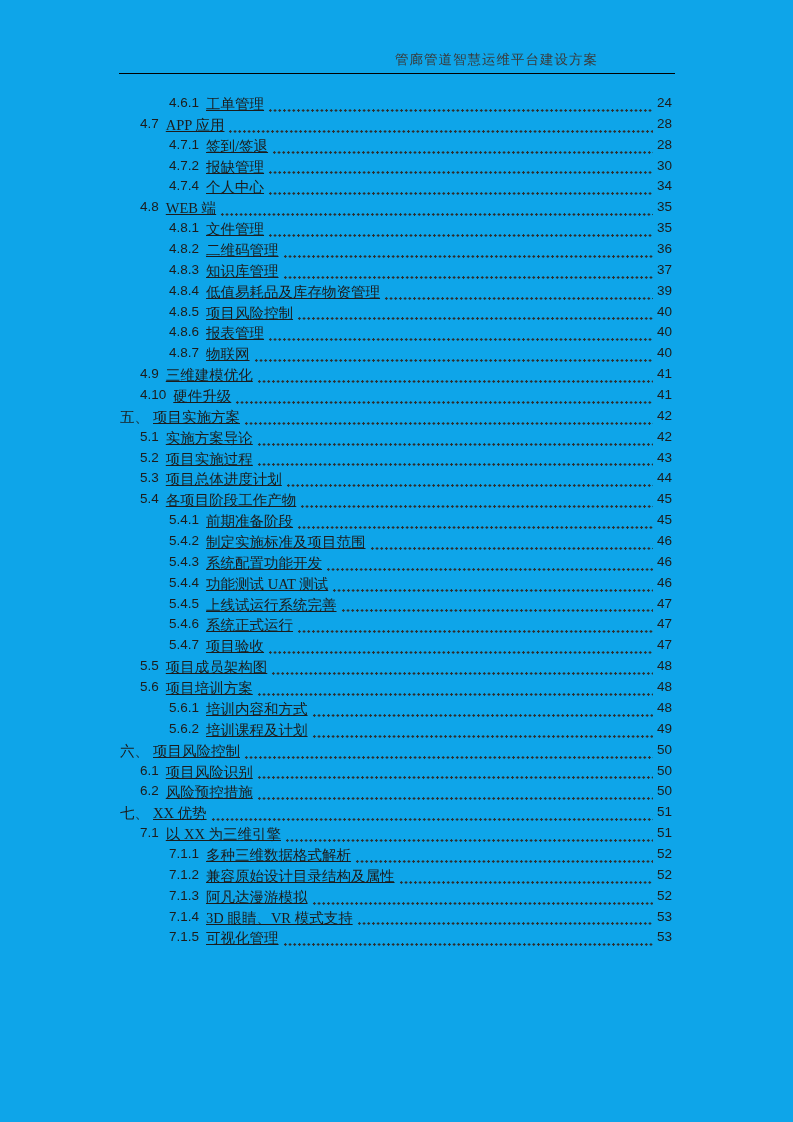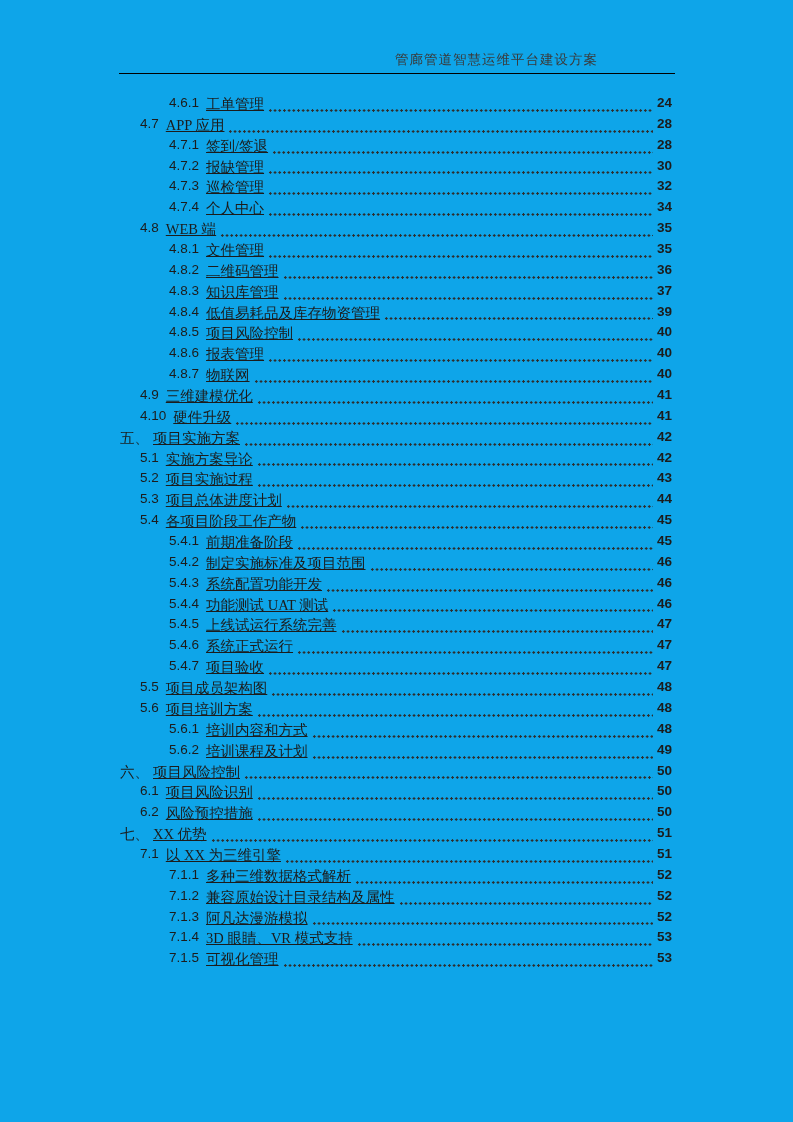--- a/index.html
+++ b/index.html
@@ -77,21 +77,20 @@
     background-size: 4.7px 3px;
     background-repeat: repeat-x;
     background-position: left bottom 4px;
     min-width: 10px;
   }
   .toc-page {
     font-family: "Liberation Sans", sans-serif;
     font-size: 13.5px;
     color: #1c1c1c;
     text-align: right;
-    font-weight: bold;
   }
 </style>
 </head>
 <body>
 
 <div class="page">
 
   <div class="page-header">
     <div class="header-title">管廊管道智慧运维平台建设方案</div>
     <div class="header-rule"></div>
@@ -116,26 +115,20 @@
         <span class="toc-leader"></span>
         <span class="toc-page">28</span>
       </div>
       <div class="toc-row l3">
         <span class="toc-num">4.7.2</span>
         <span class="toc-title">报缺管理</span>
         <span class="toc-leader"></span>
         <span class="toc-page">30</span>
       </div>
       <div class="toc-row l3">
-        <span class="toc-num">4.7.3</span>
-        <span class="toc-title">巡检管理</span>
-        <span class="toc-leader"></span>
-        <span class="toc-page">32</span>
-      </div>
-      <div class="toc-row l3">
         <span class="toc-num">4.7.4</span>
         <span class="toc-title">个人中心</span>
         <span class="toc-leader"></span>
         <span class="toc-page">34</span>
       </div>
       <div class="toc-row l2">
         <span class="toc-num">4.8</span>
         <span class="toc-title">WEB 端</span>
         <span class="toc-leader"></span>
         <span class="toc-page">35</span>

